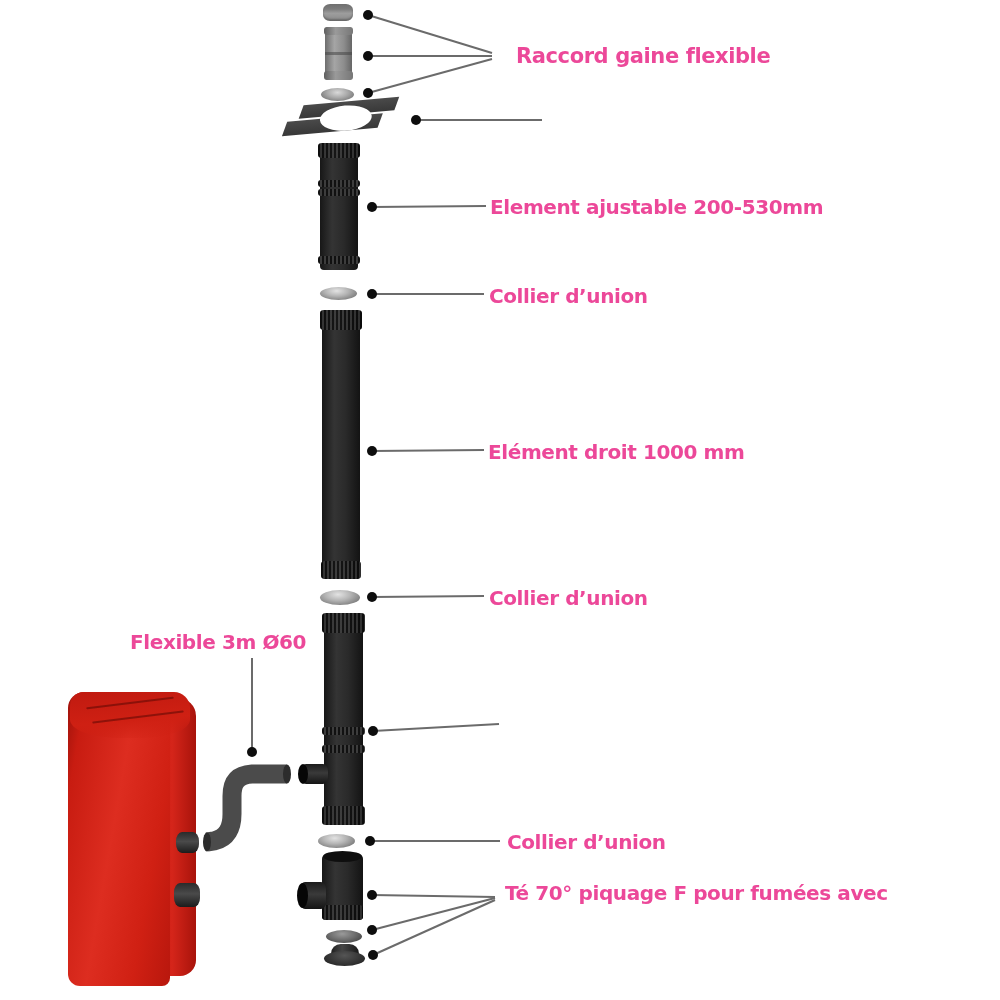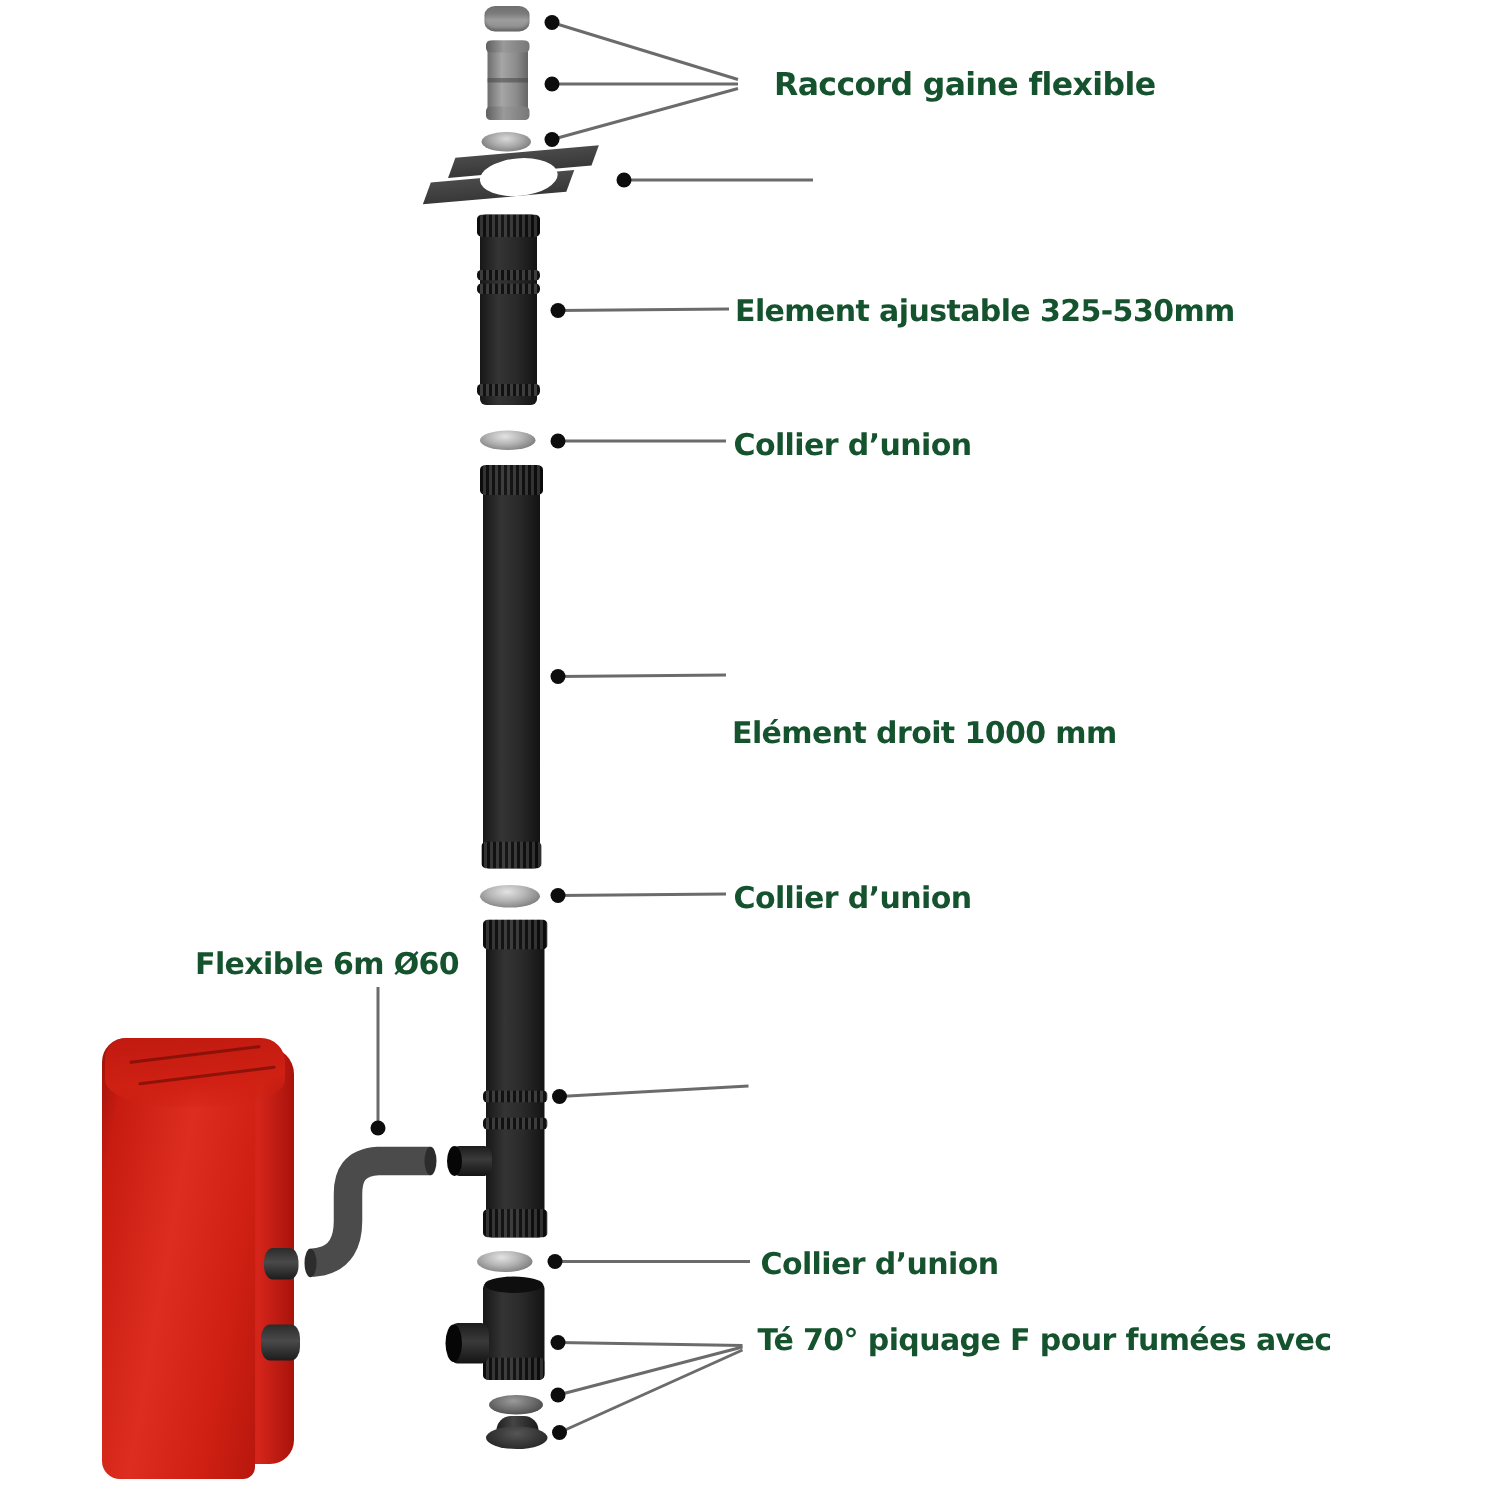--- a/index.html
+++ b/index.html
@@ -1,21 +1,21 @@
 <!DOCTYPE html>
 <html><head>
 <meta charset="utf-8">
 <style>
   html,body{margin:0;padding:0;background:#fff;}
   #stage{
     position:relative;width:1000px;height:1000px;background:#ffffff;overflow:hidden;
     font-family:"DejaVu Sans","Liberation Sans",sans-serif;
   }
   .label{
-    position:absolute;color:#14532d;font-weight:700;font-size:20px;
+    position:absolute;color:#ec4899;font-weight:700;font-size:20px;
     letter-spacing:-0.4px;white-space:nowrap;line-height:26px;
   }
   
   .gray-cap{
     position:absolute;left:323px;top:4px;width:30px;height:17px;
     border-radius:7px/6px;
     background:linear-gradient(180deg,#6f6f6f 0%,#7c7c7c 30%,#9d9d9d 55%,#8a8a8a 100%);
     box-shadow:inset 0 -2px 2px rgba(0,0,0,.25);
   }
   .gray-cyl{
@@ -198,29 +198,29 @@
       <circle cx="370" cy="841" r="5"></circle>
       <circle cx="372" cy="895" r="5"></circle>
       <circle cx="372" cy="930" r="5"></circle>
       <circle cx="373" cy="955" r="5"></circle>
     </g>
   </svg>
 
   <div class="label" style="left:516px;top:43px;font-size:21px;">Raccord gaine flexible</div>
 
 
-  <div class="label" style="left:490px;top:194px;">Element ajustable 325-530mm</div>
+  <div class="label" style="left:490px;top:194px;">Element ajustable 200-530mm</div>
 
   <div class="label" style="left:489px;top:283px;">Collier d’union</div>
 
-  <div class="label" style="left:488px;top:439px;margin-top:36px;">Elément droit 1000 mm</div>
+  <div class="label" style="left:488px;top:439px;">Elément droit 1000 mm</div>
 
   <div class="label" style="left:489px;top:585px;">Collier d’union</div>
 
-  <div class="label" style="left:130px;top:629px;">Flexible 6m Ø60</div>
+  <div class="label" style="left:130px;top:629px;">Flexible 3m Ø60</div>
 
 
   <div class="label" style="left:507px;top:829px;">Collier d’union</div>
 
   <div class="label" style="left:505px;top:880px;">
     <div>Té 70° piquage F pour fumées avec</div>
   </div>
 
 </div>
 

